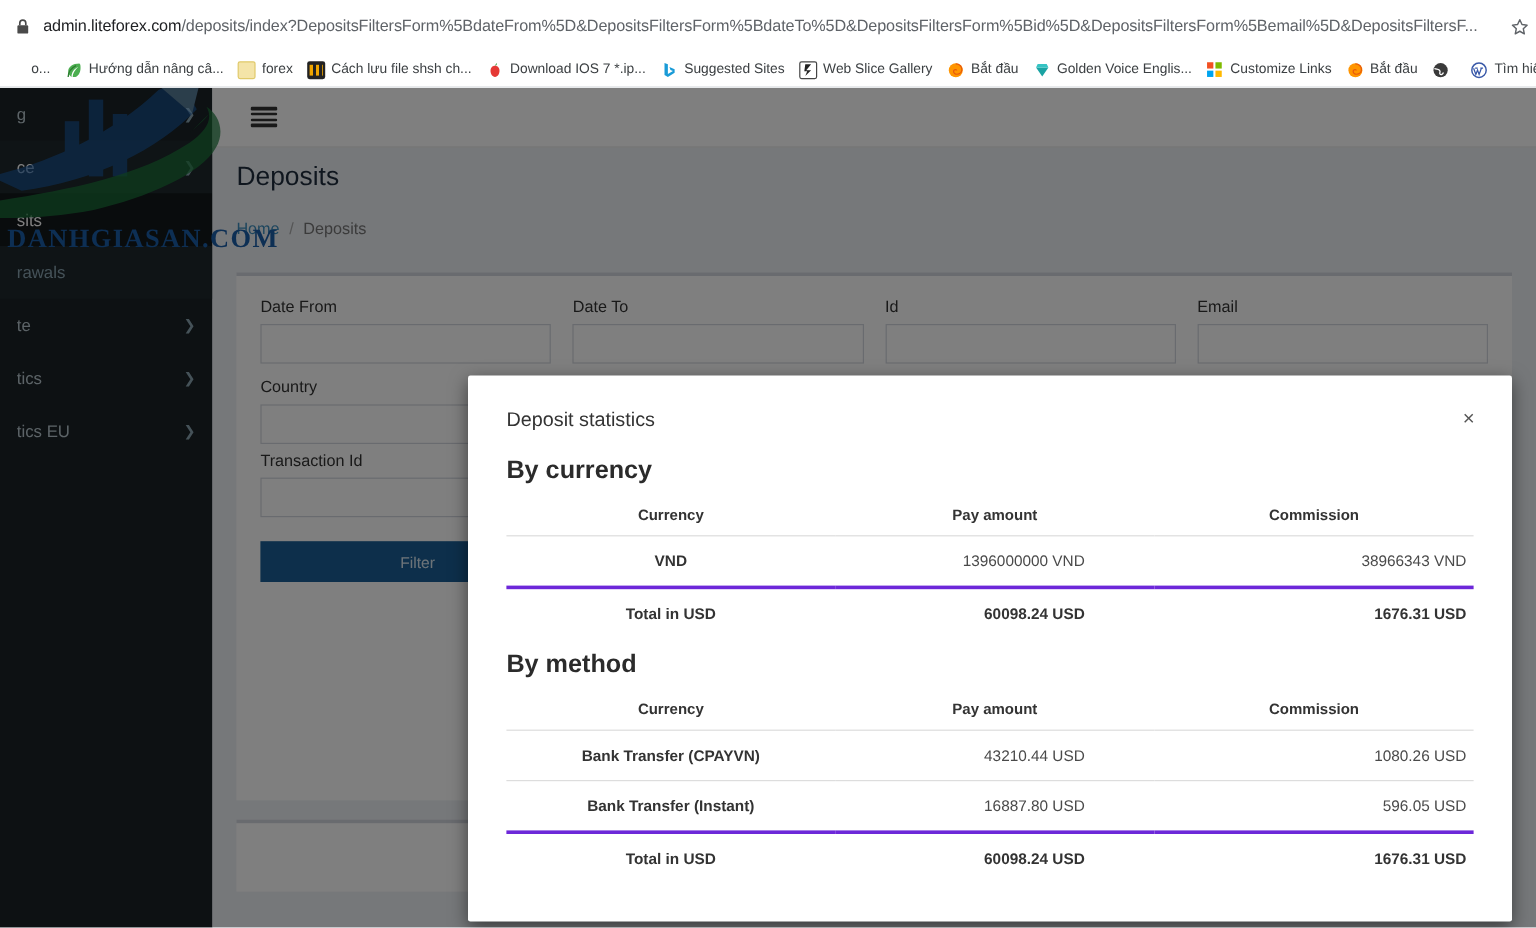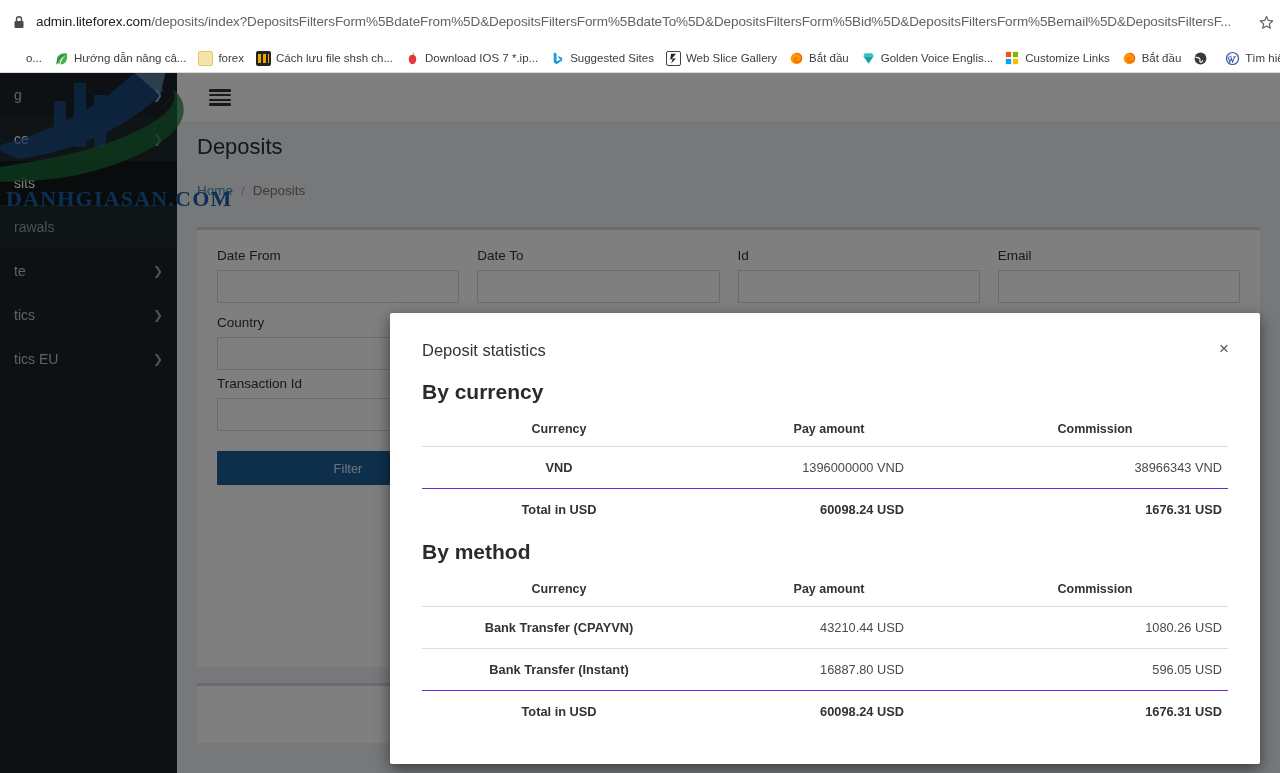--- a/index.html
+++ b/index.html
@@ -313,21 +313,21 @@
     padding: 8px 10px 10px 10px;
     border: none;
     font-size: 12.5px;
   }
   table.stats td {
     padding: 13px 10px;
     color: #4a4a4a;
     border-top: 1px solid #ddd;
     font-size: 12.8px;
   }
-  table.stats tr.total td { border-top: 1px solid #6d28d9; }
+  table.stats tr.total td { border-top: 3px solid #6d28d9; }
   table.stats th.c-cur, table.stats td.c-cur { width: 34%; text-align: center; }
   table.stats th.c-pay, table.stats td.c-pay { width: 33%; }
   table.stats th.c-com, table.stats td.c-com { width: 33%; }
   table.stats th.c-pay { text-align: center; }
   table.stats th.c-com { text-align: center; }
   table.stats td.c-pay { text-align: right; padding-right: 58px; }
   table.stats td.c-com { text-align: right; padding-right: 6px; }
   table.stats td.c-cur { font-weight: bold; color: #333; }
   table.stats tr.total td.c-cur,
   table.stats tr.total td.c-pay,

